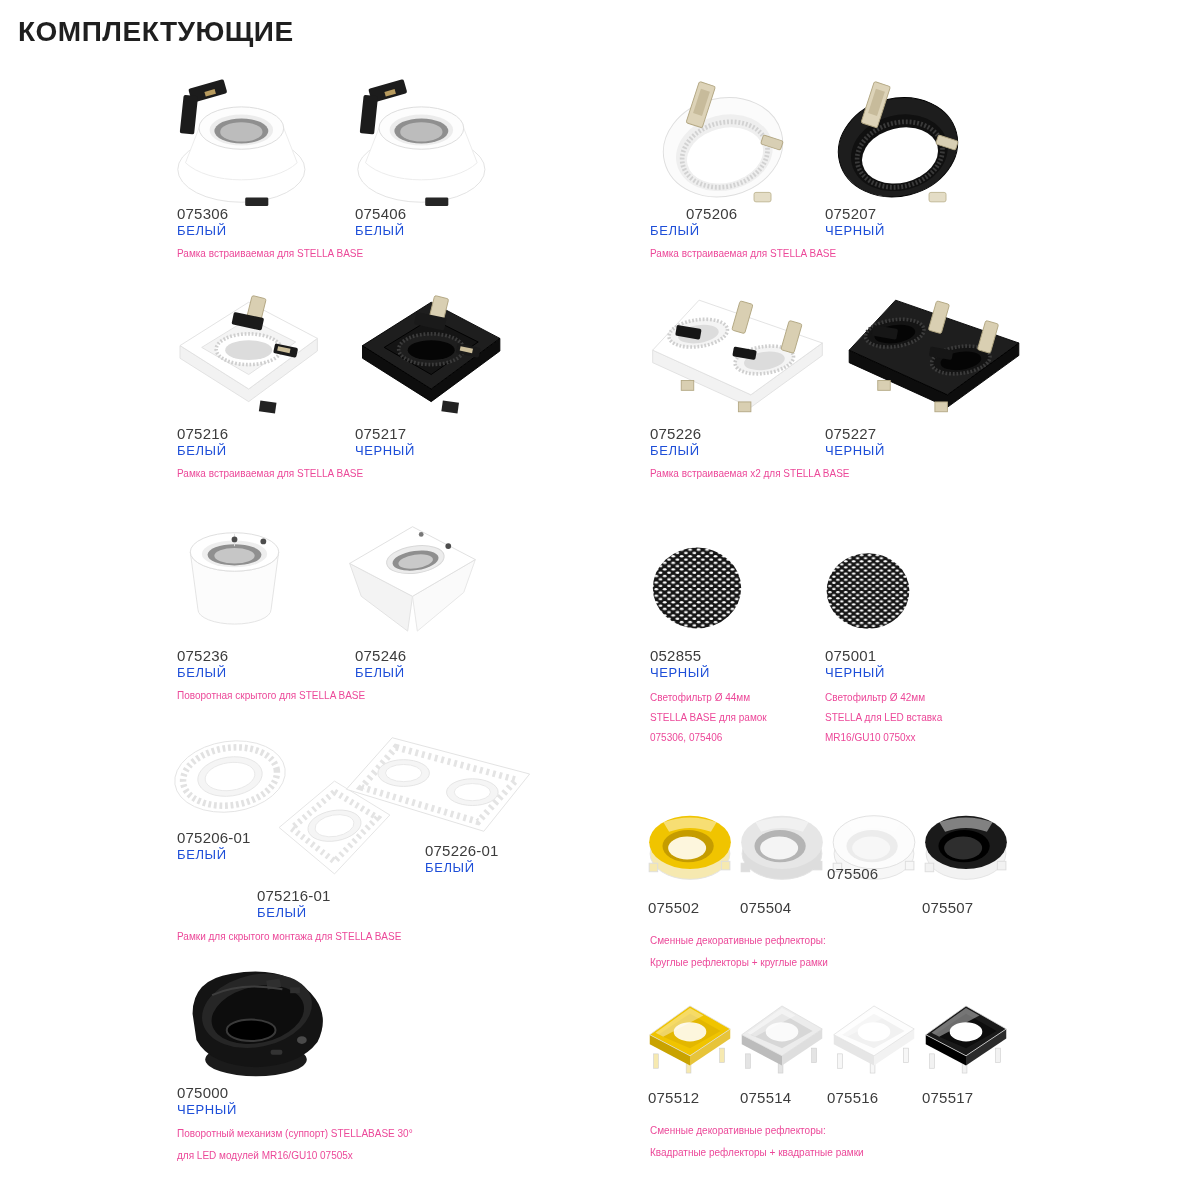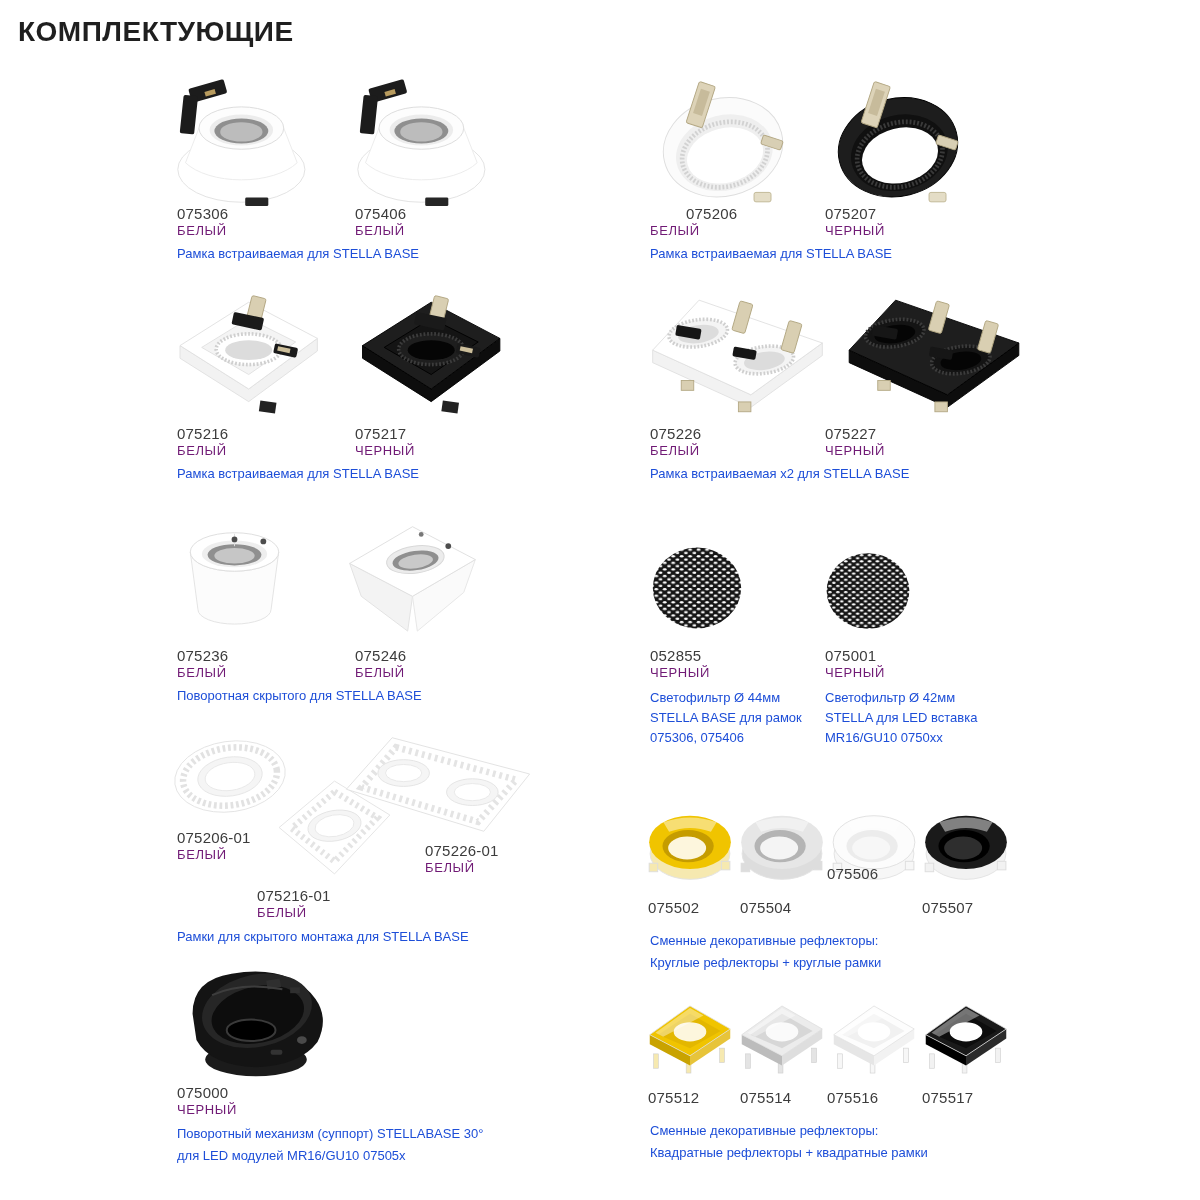--- a/index.html
+++ b/index.html
@@ -6,22 +6,22 @@
   body{
     width:1200px;height:1200px;position:relative;overflow:hidden;
     background:#ffffff;font-family:"Liberation Sans",sans-serif;
     -webkit-font-smoothing:antialiased;
   }
   .title{
     position:absolute;left:18px;top:16px;
     font-size:28px;font-weight:700;color:#1f1f1f;letter-spacing:.5px;
   }
   .code{position:absolute;font-size:15px;color:#3c3c3c;letter-spacing:.2px;line-height:17px;white-space:nowrap}
-  .clr{position:absolute;font-size:13px;color:#701a75;letter-spacing:.6px;line-height:15px;white-space:nowrap}
-  .desc{position:absolute;font-size:13px;color:#1d4ed8;line-height:19px;white-space:nowrap}
+  .clr{position:absolute;font-size:13px;color:#1d4ed8;letter-spacing:.6px;line-height:15px;white-space:nowrap}
+  .desc{position:absolute;font-size:10px;color:#ec4899;line-height:19px;white-space:nowrap}
   svg.pimg{position:absolute;overflow:visible}
   .defs{position:absolute;width:0;height:0}
 </style>
 </head>
 <body>
 
 <svg class="defs" aria-hidden="true">
 <defs>
   <pattern id="honey" width="9" height="7" patternUnits="userSpaceOnUse">
     <rect width="9" height="7" fill="#161616"></rect>

